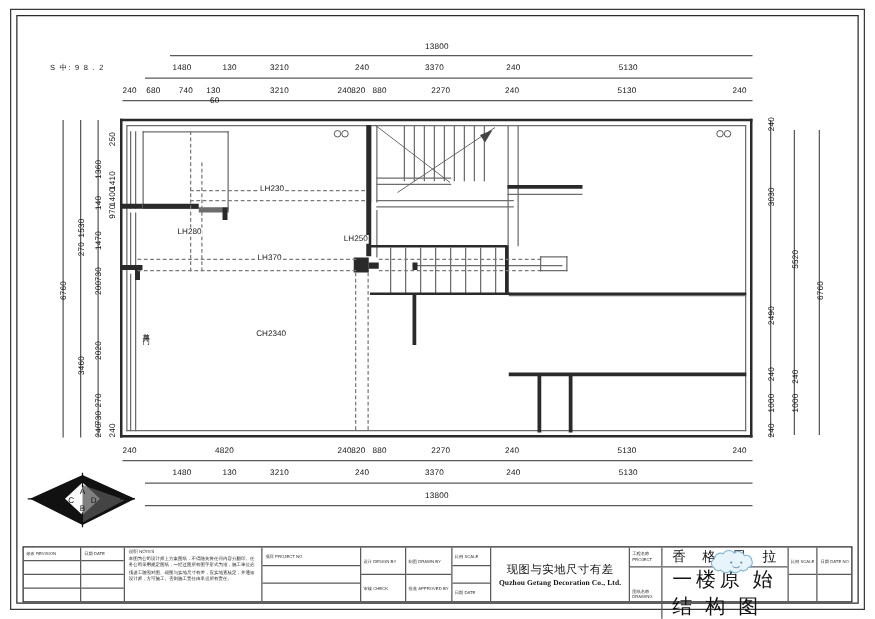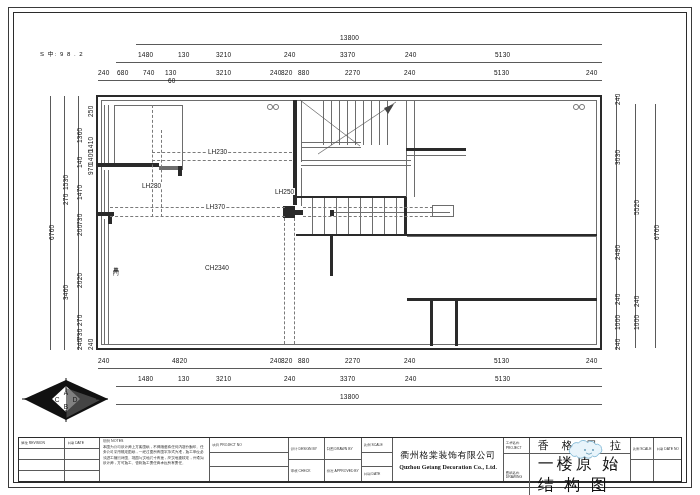--- a/index.html
+++ b/index.html
@@ -336,21 +336,21 @@
       <div class="tb-sub">批准 APPROVED BY</div>
     </div>
 
     <div class="tb-cell" style="width:42px;">
       <div class="tb-sub">比例 SCALE</div>
       <div class="tb-sub"></div>
       <div class="tb-sub">日期 DATE</div>
     </div>
 
     <div class="tb-cell co-name" style="width:148px;">
-      <div class="co-cn">衢州格棠装饰有限公司</div>
+      <div class="co-cn">现图与实地尺寸有差</div>
       <div class="co-en">Quzhou Getang Decoration Co., Ltd.</div>
     </div>
 
     <div class="tb-cell" style="width:170px;">
       <div class="proj-rows">
         <div class="proj-row">
           <div class="proj-tag">工程名称 PROJECT</div>
           <div class="proj-val">香 格 里 拉</div>
         </div>
         <div class="proj-row">

